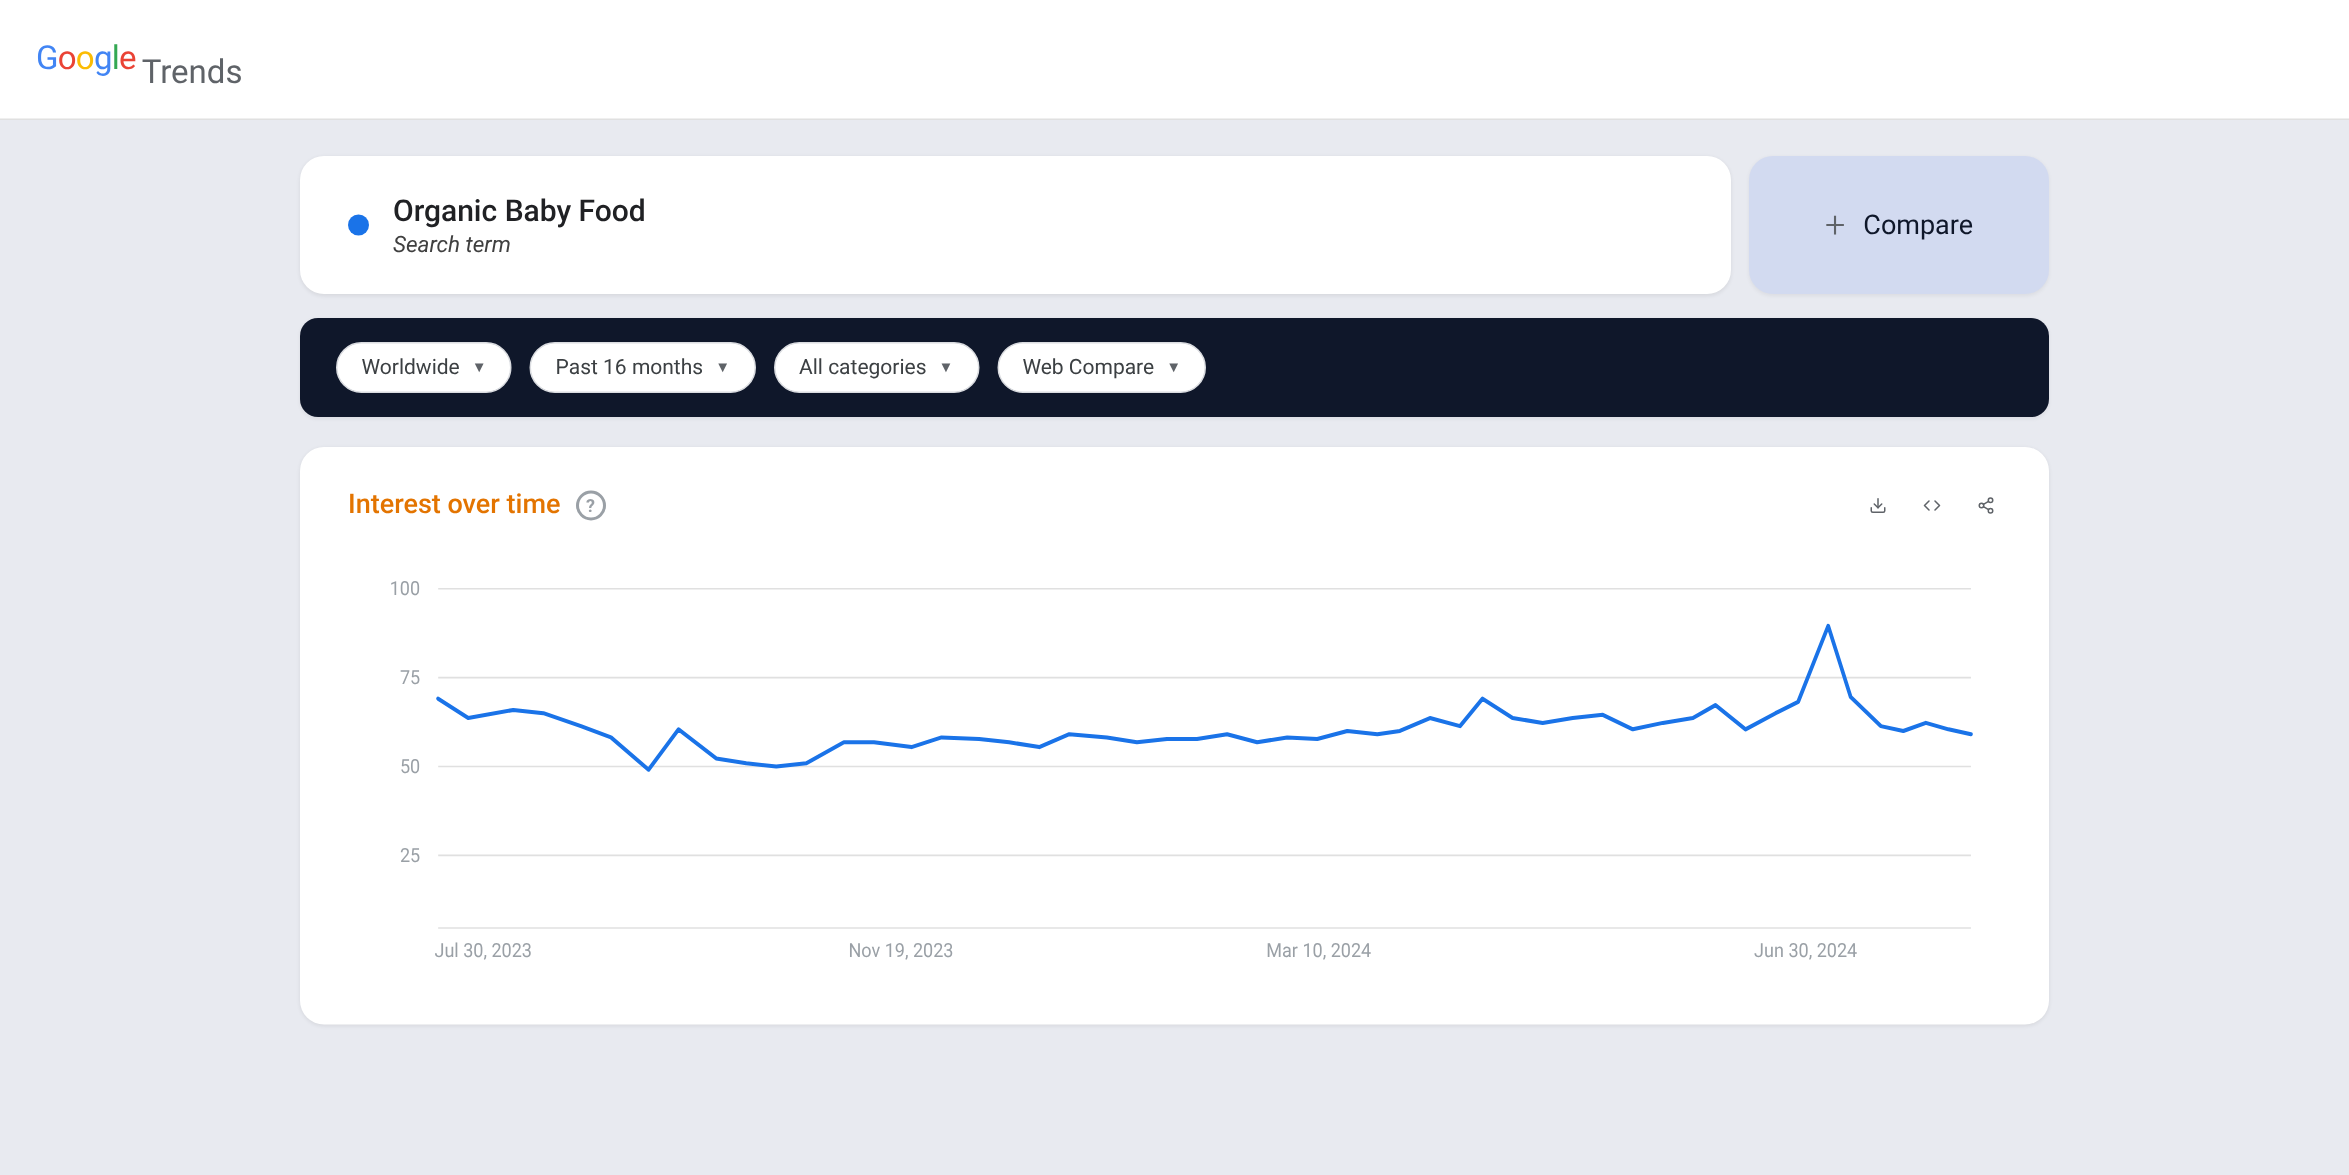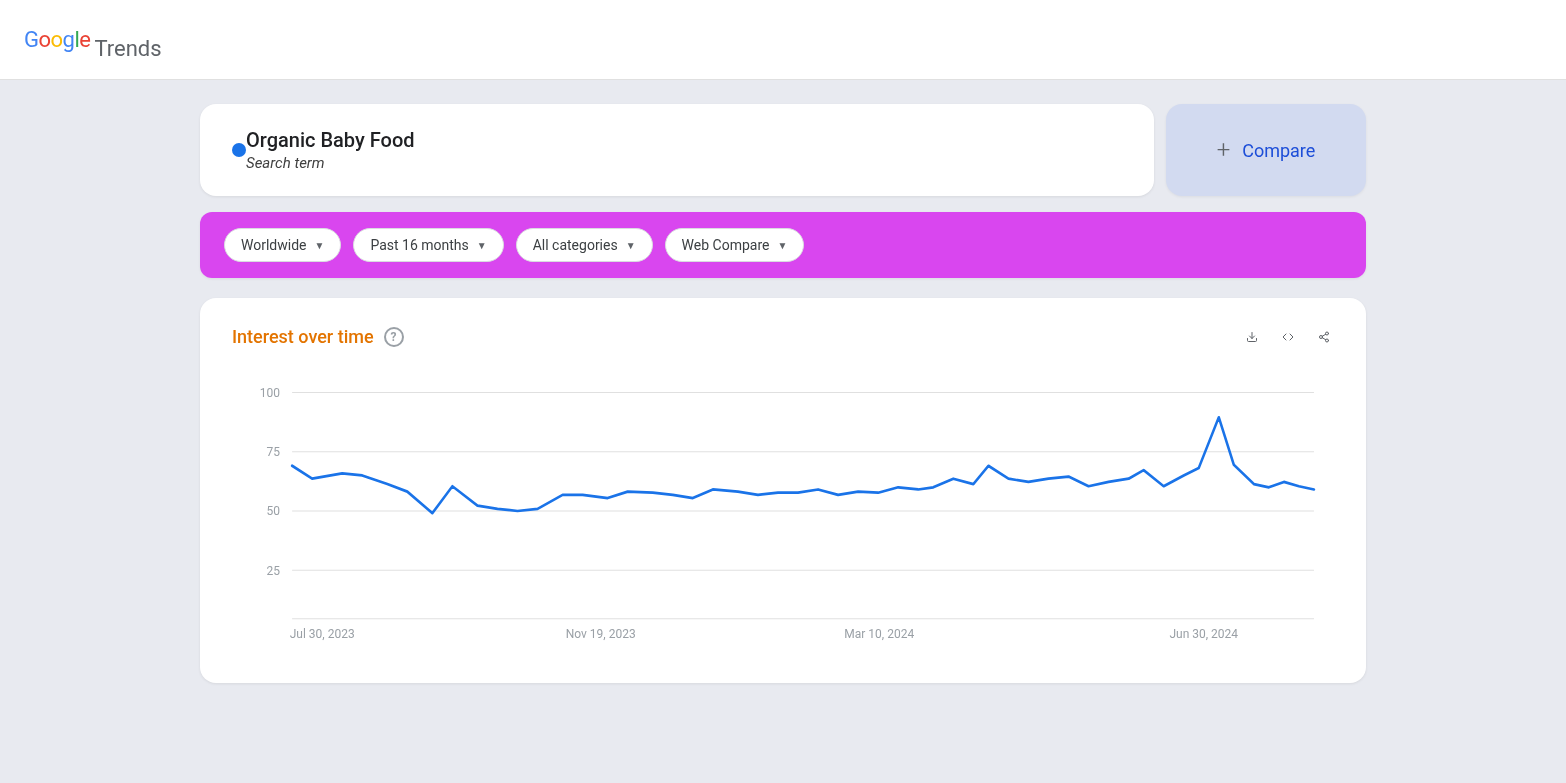--- a/index.html
+++ b/index.html
@@ -85,20 +85,21 @@
       gap: 12px;
       margin-bottom: 16px;
     }
     .search-card {
       background: #fff;
       border-radius: 16px;
       padding: 24px 32px;
       flex: 1;
       display: flex;
       align-items: center;
+      gap: 16px;
       box-shadow: 0 1px 3px rgba(0,0,0,0.08);
     }
     .search-dot {
       width: 14px;
       height: 14px;
       border-radius: 50%;
       background: #1a73e8;
       flex-shrink: 0;
     }
     .search-info {}
@@ -125,27 +126,27 @@
       justify-content: center;
       box-shadow: 0 1px 3px rgba(0,0,0,0.06);
     }
     .compare-plus {
       font-size: 24px;
       color: #5f6368;
       font-weight: 300;
     }
     .compare-label {
       font-size: 18px;
-      color: #1d4ed8;
+      color: #0f172a;
       font-weight: 400;
     }
 
     
     .filters {
-      background: #d946ef;
+      background: #0f172a;
       border-radius: 12px;
       padding: 16px 24px;
       display: flex;
       align-items: center;
       gap: 12px;
       margin-bottom: 20px;
       box-shadow: 0 1px 3px rgba(0,0,0,0.06);
     }
     .filter-btn {
       display: flex;

